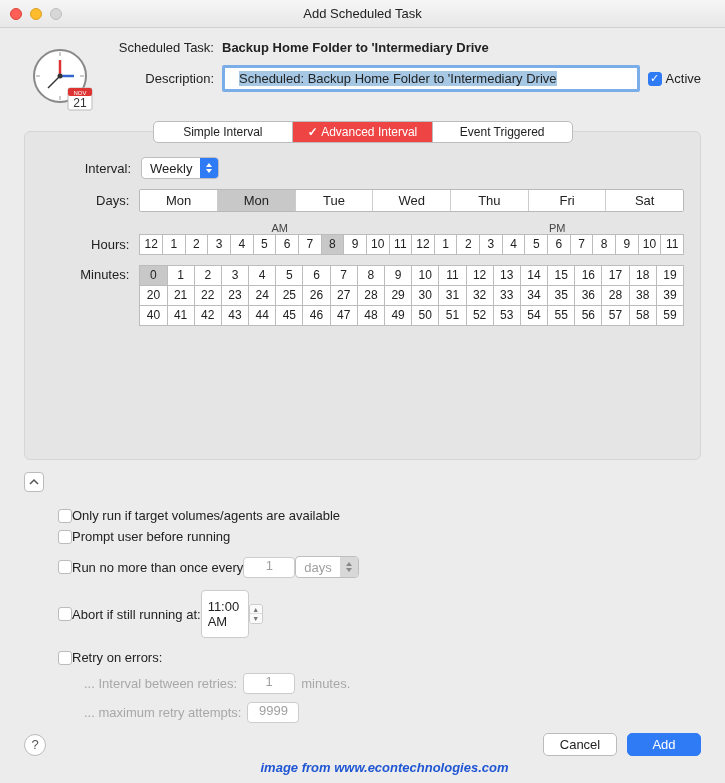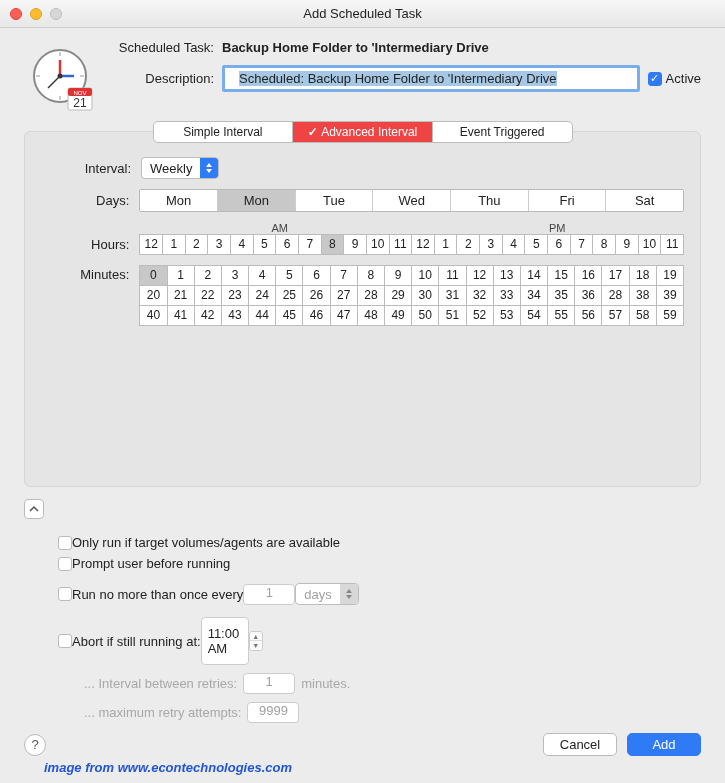--- a/index.html
+++ b/index.html
@@ -271,20 +271,21 @@
     background: #2f7bf6;
     border-color: #2f7bf6;
     color: #fff;
   }
   .watermark {
     color: #2056d3;
     font-weight: 700;
     font-style: italic;
     font-size: 13px;
     padding: 0 0 8px 44px;
+    text-align: center;
   }
 </style>
 </head>
 <body>
 
 <div class="window">
 
   <div class="titlebar">
     <div class="traffic-lights">
       <span class="tl-close"></span>
@@ -506,20 +507,24 @@
     </div>
     <div class="opt-row" style="margin-top:12px;">
       <span class="chk"></span>
       <span>Abort if still running at:</span>
       <span class="time-field">11:00 AM</span>
       <span class="stepper">
         <div>▲</div>
         <div>▼</div>
       </span>
     </div>
+    <div class="opt-row" style="margin-top:12px;">
+      <span class="chk"></span>
+      <span>Retry on errors:</span>
+    </div>
     <div class="opt-sub">
       <span>... Interval between retries:</span>
       <span class="num-input">1</span>
       <span>minutes.</span>
     </div>
     <div class="opt-sub">
       <span>... maximum retry attempts:</span>
       <span class="num-input">9999</span>
     </div>
   </div>

